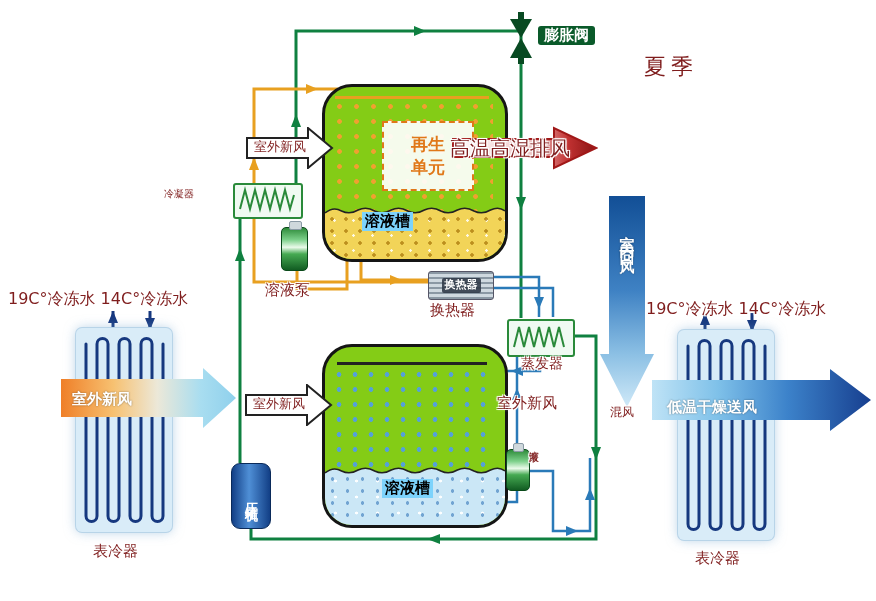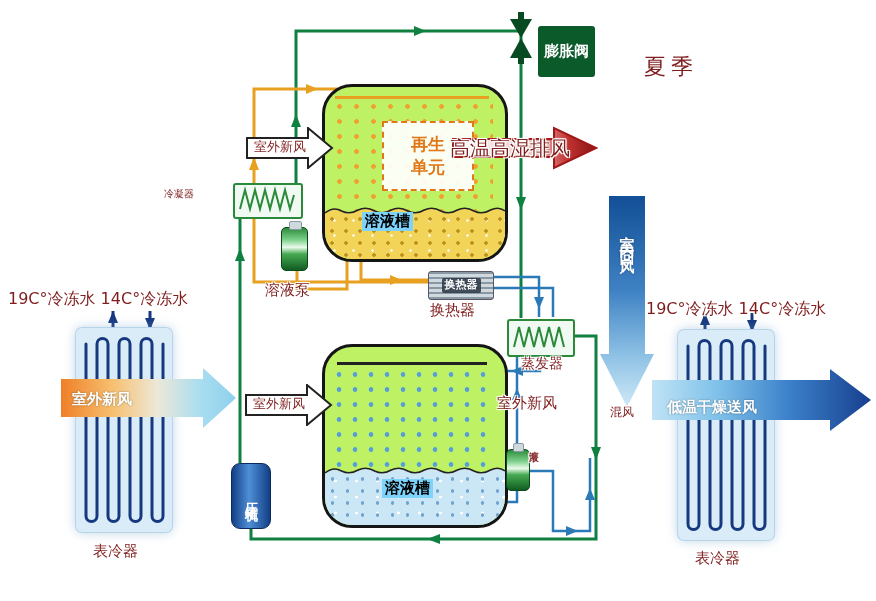--- a/index.html
+++ b/index.html
@@ -16,23 +16,23 @@
   .ag{fill:var(--refrigerant-pipe,#0f8040)}
   .ao{fill:var(--hot-solution-pipe,#e8a020)}
   .ab{fill:var(--cold-solution-pipe,#2a7ab8)}
   .an{fill:var(--chilled-water-pipe,#16387f)}
   
   .lbl{position:absolute;font-weight:normal;color:#7f1d1d;white-space:nowrap;line-height:1.15;z-index:4;
        text-shadow:-1px -1px 0 #fff,1px -1px 0 #fff,-1px 1px 0 #fff,1px 1px 0 #fff,0 0 3px #fff}
   .wlbl{position:absolute;font-weight:bold;color:#fff;white-space:nowrap;z-index:4;
         text-shadow:0 0 2px rgba(0,0,0,.45)}
   .badge-white{position:absolute;background:#7dd3fc;padding:0 3px;font-weight:bold;font-size:15px;color:#000;z-index:4;line-height:1.25}
-  .badge-green{position:absolute;background:#0a5a2a;color:#fff;font-weight:bold;font-size:15px;padding:16px 6px;border-radius:3px;z-index:4}
-  
-  .unit{position:absolute;background:#bef264;border:3px solid #151515;border-radius:30px;overflow:hidden;z-index:2}
+  .badge-green{position:absolute;background:#0a5a2a;color:#fff;font-weight:bold;font-size:15px;padding:0 6px;border-radius:3px;z-index:4}
+  
+  .unit{position:absolute;background:#84cc16;border:3px solid #151515;border-radius:30px;overflow:hidden;z-index:2}
   .spray{position:absolute;height:3px}
   .drops{position:absolute}
   .drops-orange{background-image:radial-gradient(circle,#f0a030 2px,transparent 2.7px);background-size:17px 15px}
   .drops-blue{background-image:radial-gradient(circle,#55a0d8 2px,transparent 2.7px);background-size:16px 15px}
   .dash-box{position:absolute;display:flex;align-items:center;justify-content:center;background:rgba(255,255,255,.92)}
   .unit-name{width:40px;font-size:17px;font-weight:bold;text-align:center;line-height:1.35}
   .tank{position:absolute;left:0;right:0;bottom:0}
   .tank-yellow{background-color:var(--regen-tank-fill,#f2d458);
     background-image:radial-gradient(circle,rgba(170,120,10,.75) 1.5px,transparent 2px),
                      radial-gradient(circle,rgba(255,255,255,.85) 1px,transparent 1.5px);

